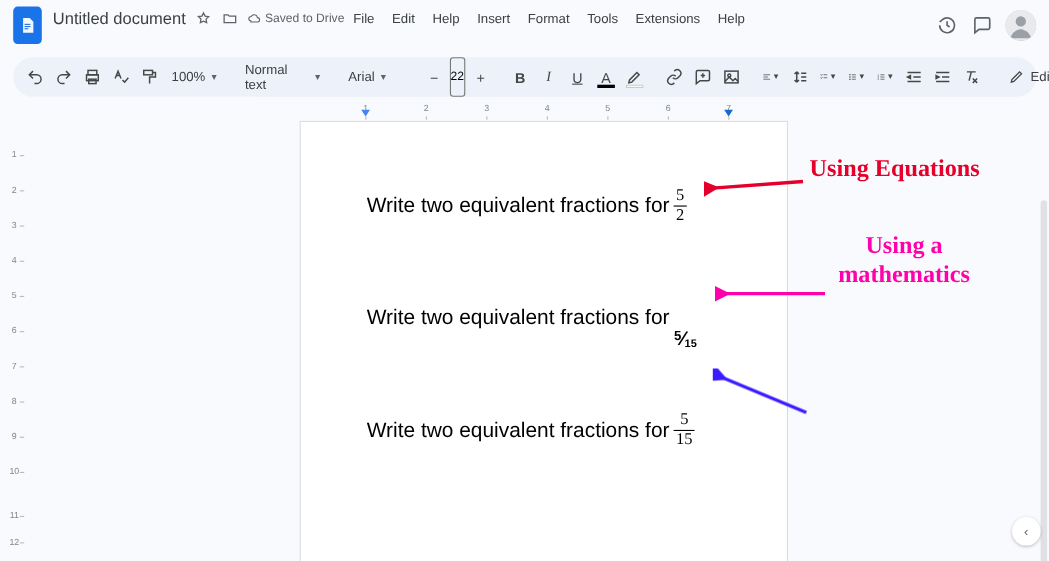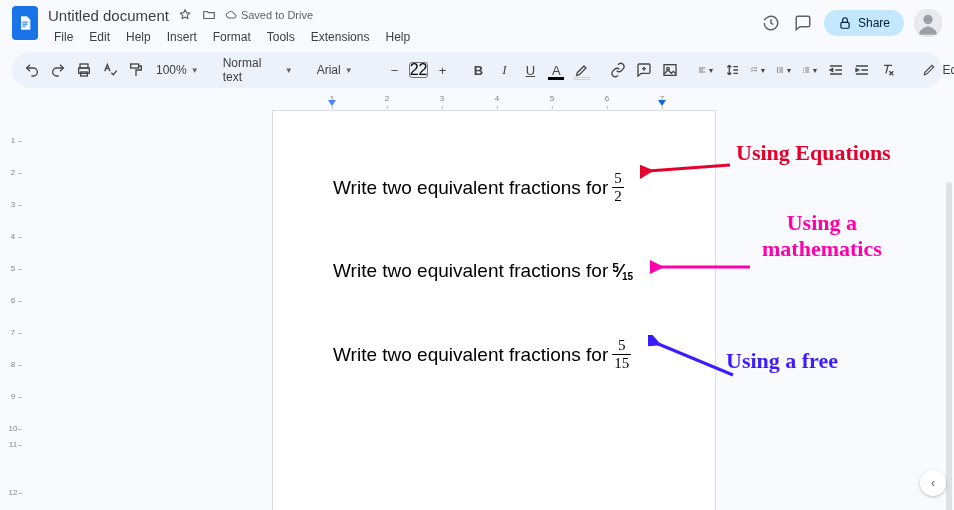--- a/index.html
+++ b/index.html
@@ -3,42 +3,42 @@
 <meta charset="utf-8">
 <style>
   * { box-sizing: border-box; margin: 0; padding: 0; }
   html, body { width: 954px; height: 510px; overflow: hidden; font-family: Arial, "Helvetica Neue", sans-serif; background: #f8fafd; }
   body { position: relative; }
 
   
   .titlebar { display: flex; align-items: flex-start; padding: 6px 12px 0 12px; height: 48px; }
   .logo { width: 26px; height: 34px; border-radius: 4px; background: #1a73e8; margin-right: 10px; display:flex; align-items:center; justify-content:center; }
   .logo svg { width: 16px; height: 20px; }
-  .title-area { display:flex; flex-direction:column; gap:2px; flex:1; }
+  .title-area { display:flex; flex-direction:row; gap:2px; flex:1;align-items:center; }
   .title-row { display:flex; align-items:center; gap:8px; height:18px; }
   .doc-title { font-size: 15px; color:#3c4043; }
   .icon-btn-sm { width:16px; height:16px; display:flex; align-items:center; justify-content:center; color:#5f6368; cursor:pointer; }
   .drive-status { font-size:11px; color:#5f6368; display:flex; align-items:center; gap:4px; }
   .menu-row { display:flex; gap:4px; height:22px; align-items:center; }
   .menu-item { font-size:12px; color:#3c4043; padding:2px 6px; cursor:pointer; border-radius:4px; }
   .title-right { display:flex; align-items:center; gap:10px; margin-left:auto; height:34px; }
   .tr-icon { width:22px; height:22px; display:flex; align-items:center; justify-content:center; color:#5f6368; cursor:pointer; }
   .share-btn { background:#c2e7ff; color:#001d35; border:none; border-radius:18px; padding:6px 14px; font-size:12px; display:flex; align-items:center; gap:6px; cursor:pointer; }
   .avatar { width:28px; height:28px; border-radius:50%; background: linear-gradient(135deg,#ddd,#bbb); display:flex; align-items:center; justify-content:center; overflow:hidden; }
 
   
   .toolbar-wrap { padding: 4px 12px; }
   .toolbar { background:#edf2fa; border-radius:22px; height:36px; display:flex; align-items:center; padding:0 8px; gap:2px; }
   .tbtn { min-width:24px; height:24px; padding:0 4px; display:flex; align-items:center; justify-content:center; color:#444746; cursor:pointer; border-radius:4px; font-size:13px; position:relative; }
   .tbtn svg { width:16px; height:16px; }
   .sep { width:1px; height:20px; background:#c7c7c7; margin:0 4px; }
   .dd { display:flex; align-items:center; gap:4px; padding:0 6px; font-size:12px; color:#3c4043; cursor:pointer; }
   .dd .caret { font-size:8px; color:#5f6368; }
   .zoom { font-size:12px; }
-  .fontsize-box { width:26px; height:16px; border:1px solid #747775; border-radius:3px; display:flex; align-items:center; justify-content:center; font-size:16px; }
+  .fontsize-box { width:26px; height:36px; border:1px solid #747775; border-radius:3px; display:flex; align-items:center; justify-content:center; font-size:11px; }
   .text-color-underline { position:absolute; bottom:2px; left:4px; right:4px; height:3px; background:#000; }
   .highlight-underline { position:absolute; bottom:2px; left:4px; right:4px; height:3px; background:#fff; border:1px solid #ccc; }
   .edit-mode { display:flex; align-items:center; gap:6px; background:transparent; padding:0 10px; font-size:12px; color:#3c4043; cursor:pointer; }
 
   
   .workspace { display:flex; height: calc(510px - 48px - 44px); position:relative; }
   .vruler { width:26px; background:#f8fafd; border-right:none; position:relative; font-size:8px; color:#80868b; padding-top:18px; }
   .vruler .tick { position:absolute; left:6px; width:14px; text-align:center; }
   .vruler .tick::before { content:""; position:absolute; right:-2px; top:50%; width:4px; height:1px; background:#bbb; }
   .canvas { flex:1; overflow:auto; position:relative; }
@@ -48,21 +48,21 @@
   .hruler .tick::after { content:""; position:absolute; left:50%; top:12px; width:1px; height:3px; background:#bbb; }
   .hruler .marker-down { position:absolute; top:8px; width:0; height:0; border-left:4px solid transparent; border-right:4px solid transparent; border-top:6px solid #4285f4; transform:translateX(-50%); }
   .hruler .marker-right { position:absolute; top:8px; border-top:6px solid #1769d2; border-left:4px solid transparent; border-right:4px solid transparent; transform: translateX(-50%);}
   .page { position:absolute; left:246px; top:18px; width:444px; min-height:560px; background:#fff; border:1px solid #dadce0; }
   .doc-content { padding:60px 40px 40px 60px; font-family: Arial, sans-serif; color:#000; }
   .line { font-size:19px; margin-bottom:56px; display:flex; align-items:center; white-space:nowrap; }
   .frac { display:inline-flex; flex-direction:column; align-items:center; font-family: "Times New Roman", serif; font-size:15px; line-height:1; margin-left:4px; }
   .frac .num { padding:0 2px; }
   .frac .bar { width:100%; height:1px; background:#000; margin:1px 0; }
   .frac .den { padding:0 2px; }
-  .glyph-frac { font-family: Arial, sans-serif; font-size:18px; margin-left:4px; font-weight:bold;}
+  .glyph-frac { font-family: Arial, sans-serif; font-size:18px; margin-left:4px; font-weight:bold;margin-top:38px;}
   .glyph-frac sup{font-size:12px; vertical-align:top;}
   .glyph-frac sub{font-size:10px; vertical-align:bottom;}
 
   
   .anno { position:absolute; font-family: "Comic Sans MS", "Segoe Script", cursive; font-size:22px; font-weight:bold; pointer-events:none; }
   .anno1 { color:#e4002b; top:140px; left:736px; }
   .anno2 { color:#ff00aa; top:210px; left:762px; text-align:center; line-height:1.2; }
   .anno3 { color:#3b1cff; top:348px; left:726px; text-align:center; line-height:1.2; }
   .arrow { position:absolute; pointer-events:none; }
   .fab { position:absolute; right:8px; bottom:14px; width:26px; height:26px; border-radius:50%; background:#fff; box-shadow:0 1px 3px rgba(0,0,0,.25); display:flex; align-items:center; justify-content:center; cursor:pointer; font-size:12px; color:#5f6368;}
@@ -116,27 +116,20 @@
       <svg viewBox="0 0 24 24" width="18" height="18" fill="none" stroke="#5f6368" stroke-width="2">
           <path d="M3 12a9 9 0 1 0 3-6.7L3 8"></path>
           <path d="M12 7v5l3 2"></path>
         </svg>
     </span>
     <span class="tr-icon">
       <svg viewBox="0 0 24 24" width="18" height="18" fill="none" stroke="#5f6368" stroke-width="2">
           <path d="M21 15a2 2 0 0 1-2 2H8l-5 4V5a2 2 0 0 1 2-2h14a2 2 0 0 1 2 2z"></path>
         </svg>
     </span>
-    <button class="share-btn">
-      <svg viewBox="0 0 24 24" width="14" height="14" fill="none" stroke="#001d35" stroke-width="2">
-          <rect x="5" y="11" width="14" height="10" rx="2"></rect>
-          <path d="M8 11V7a4 4 0 1 1 8 0v4"></path>
-        </svg>
-      <span>Share</span>
-    </button>
     <div class="avatar">
       <svg viewBox="0 0 24 24" width="28" height="28">
           <circle cx="12" cy="12" r="12" fill="#e8eaed"></circle>
           <circle cx="12" cy="9" r="4" fill="#9aa0a6"></circle>
           <path d="M4 22c1-5 6-7 8-7s7 2 8 7z" fill="#9aa0a6"></path>
         </svg>
     </div>
   </div>
 </div>
 
@@ -296,21 +289,21 @@
     <span class="tick" style="top:44px">1</span>
     <span class="tick" style="top:76px">2</span>
     <span class="tick" style="top:108px">3</span>
     <span class="tick" style="top:140px">4</span>
     <span class="tick" style="top:172px">5</span>
     <span class="tick" style="top:204px">6</span>
     <span class="tick" style="top:236px">7</span>
     <span class="tick" style="top:268px">8</span>
     <span class="tick" style="top:300px">9</span>
     <span class="tick" style="top:332px">10</span>
-    <span class="tick" style="top:348px">11</span>
+    <span class="tick" style="top:372px">11</span>
     <span class="tick" style="top:396px">12</span>
   </div>
   <div class="canvas">
     <div class="hruler">
       <div class="hruler-inner">
         <span class="tick" style="left:60px">1</span>
         <span class="tick" style="left:115px">2</span>
         <span class="tick" style="left:170px">3</span>
         <span class="tick" style="left:225px">4</span>
         <span class="tick" style="left:280px">5</span>
@@ -348,21 +341,20 @@
   </div>
   <div class="scrollbar-v"></div>
 </div>
 
 <div class="anno anno1">Using Equations</div>
 <div class="anno anno2">
   <div>Using a</div>
   <div>mathematics</div>
 </div>
 <div class="anno anno3">
-  <div>Using a free</div>
 </div>
 
 <svg class="arrow" style="left:640px; top:155px;" width="100" height="30">
   <defs>
       <marker id="ah1" markerWidth="8" markerHeight="8" refX="2" refY="3" orient="auto">
         <path d="M6 0L0 3l6 3z" fill="#e4002b"></path>
       </marker>
     </defs>
   <line x1="90" y1="10" x2="8" y2="16" stroke="#e4002b" stroke-width="3" marker-end="url(#ah1)"></line>
 </svg>

